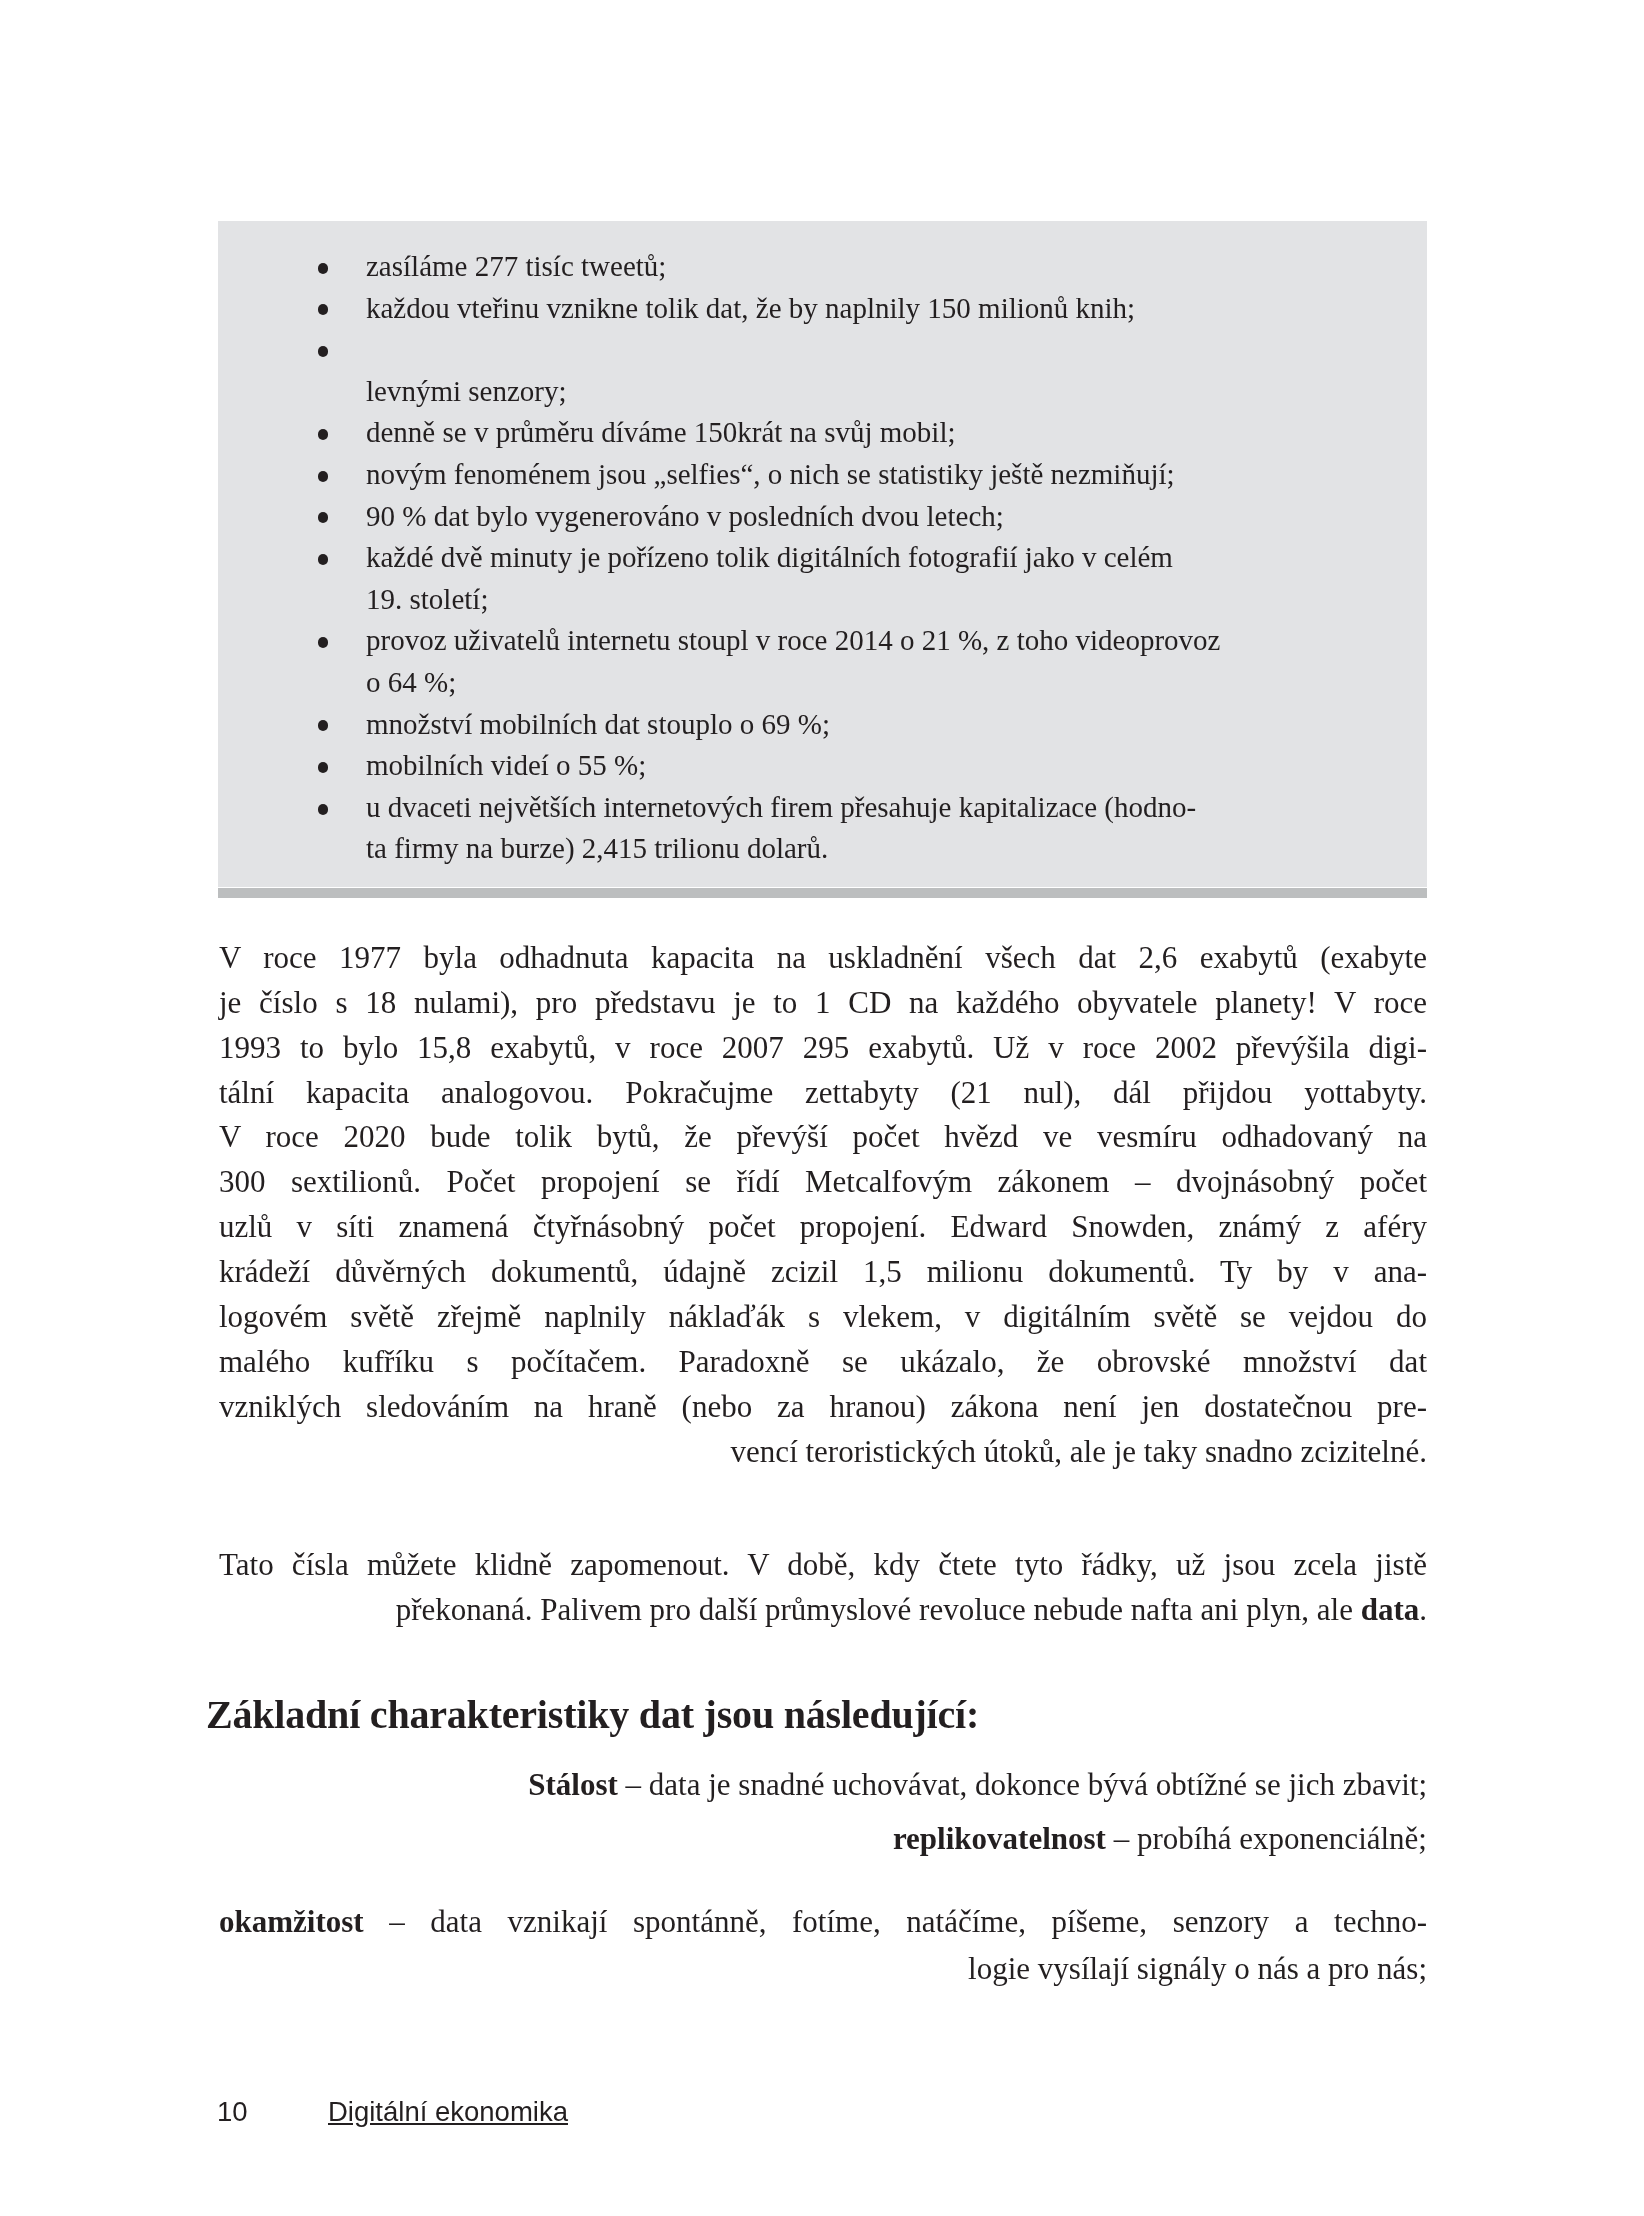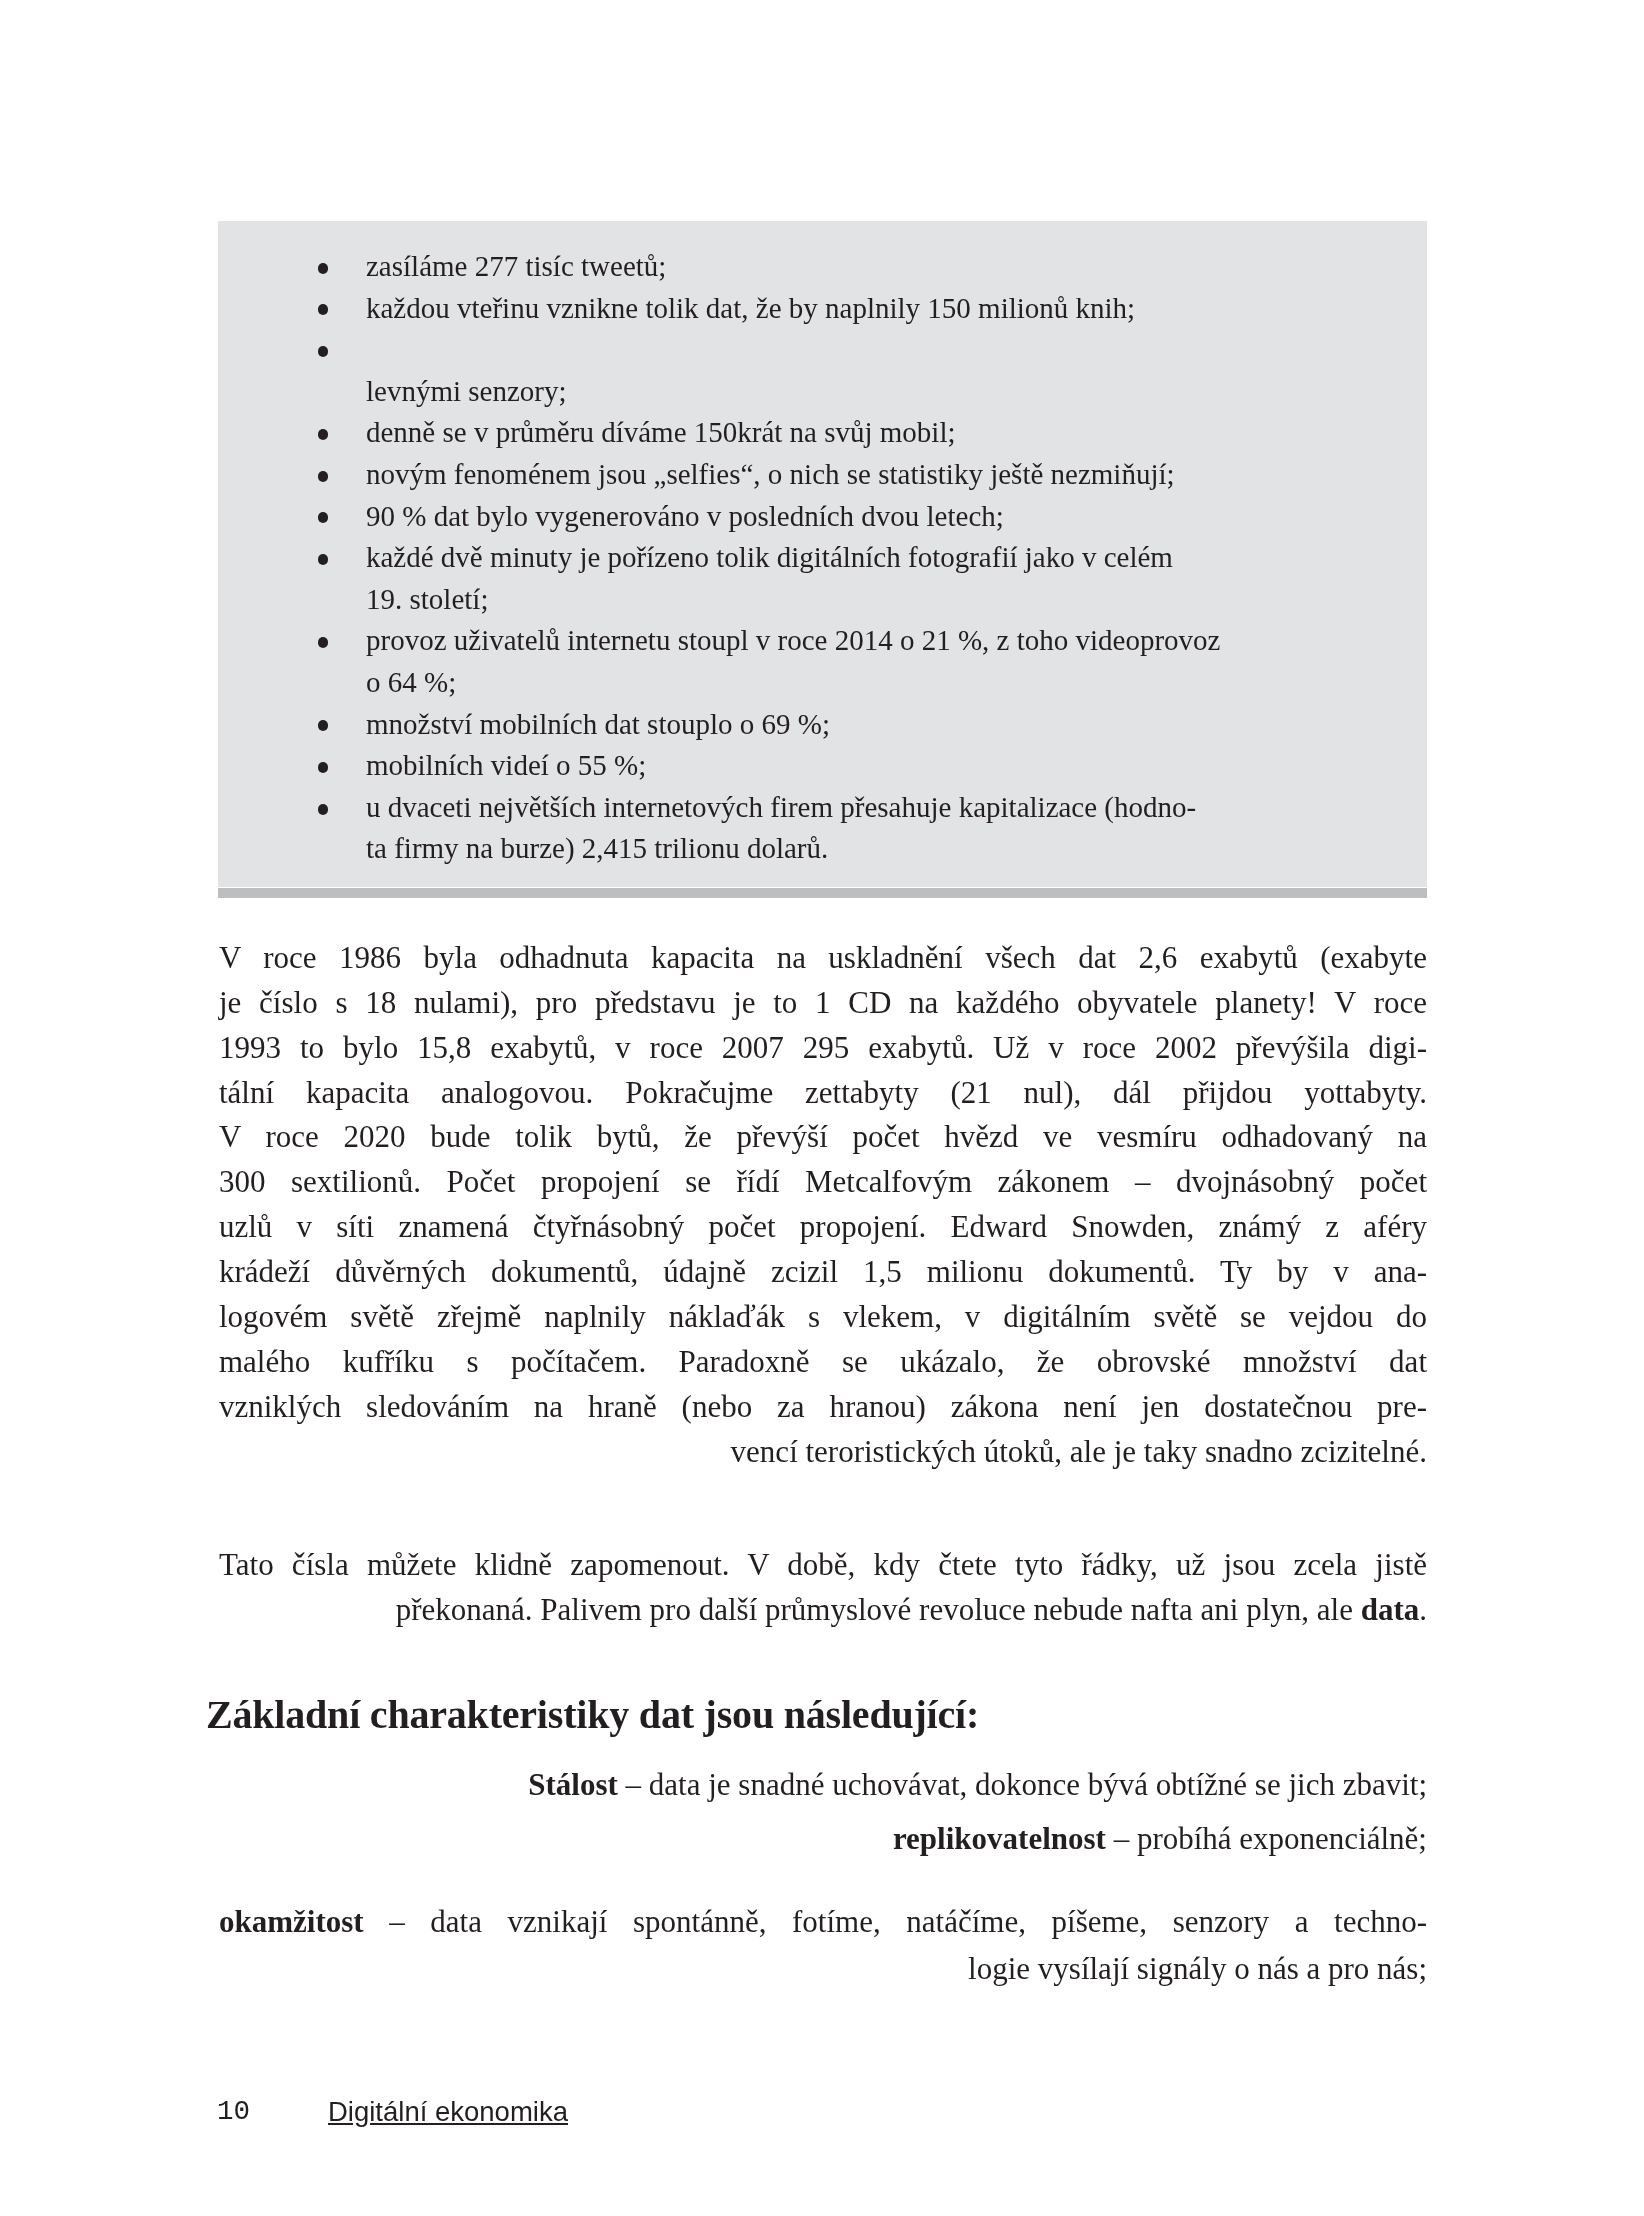--- a/index.html
+++ b/index.html
@@ -55,21 +55,21 @@
   <span class="bullet" style="top:720px"></span>
   <div class="ln li" style="top:710px">množství mobilních dat stouplo o 69 %;</div>
 
   <span class="bullet" style="top:762px"></span>
   <div class="ln li" style="top:751px">mobilních videí o 55 %;</div>
 
   <span class="bullet" style="top:804px"></span>
   <div class="ln li" style="top:793px">u dvaceti největších internetových firem přesahuje kapitalizace (hodno-</div>
   <div class="ln li" style="top:834px">ta firmy na burze) 2,415 trilionu dolarů.</div>
 
-  <div class="ln bl just" style="top:942px">V roce 1986 byla odhadnuta kapacita na uskladnění všech dat 2,6 exabytů (exabyte</div>
+  <div class="ln bl just" style="top:942px">V roce 1977 byla odhadnuta kapacita na uskladnění všech dat 2,6 exabytů (exabyte</div>
   <div class="ln bl just" style="top:987px">je číslo s 18 nulami), pro představu je to 1 CD na každého obyvatele planety! V roce</div>
   <div class="ln bl just" style="top:1032px">1993 to bylo 15,8 exabytů, v roce 2007 295 exabytů. Už v roce 2002 převýšila digi-</div>
   <div class="ln bl just" style="top:1077px">tální kapacita analogovou. Pokračujme zettabyty (21 nul), dál přijdou yottabyty.</div>
   <div class="ln bl just" style="top:1121px">V roce 2020 bude tolik bytů, že převýší počet hvězd ve vesmíru odhadovaný na</div>
   <div class="ln bl just" style="top:1166px">300 sextilionů. Počet propojení se řídí Metcalfovým zákonem – dvojnásobný počet</div>
   <div class="ln bl just" style="top:1211px">uzlů v síti znamená čtyřnásobný počet propojení. Edward Snowden, známý z aféry</div>
   <div class="ln bl just" style="top:1256px">krádeží důvěrných dokumentů, údajně zcizil 1,5 milionu dokumentů. Ty by v ana-</div>
   <div class="ln bl just" style="top:1301px">logovém světě zřejmě naplnily náklaďák s vlekem, v digitálním světě se vejdou do</div>
   <div class="ln bl just" style="top:1346px">malého kufříku s počítačem. Paradoxně se ukázalo, že obrovské množství dat</div>
   <div class="ln bl just" style="top:1391px">vzniklých sledováním na hraně (nebo za hranou) zákona není jen dostatečnou pre-</div>
@@ -78,16 +78,16 @@
   <div class="ln bl just" style="top:1549px">Tato čísla můžete klidně zapomenout. V době, kdy čtete tyto řádky, už jsou zcela jistě</div>
   <div class="ln bl left" style="top:1594px"><span>překonaná. Palivem pro další průmyslové revoluce nebude nafta ani plyn, ale </span><b>data</b><span>.</span></div>
 
   <div class="ln h2" style="top:1694px">Základní charakteristiky dat jsou následující:</div>
 
   <div class="ln bl left" style="top:1769px"><b>Stálost</b><span> – data je snadné uchovávat, dokonce bývá obtížné se jich zbavit;</span></div>
   <div class="ln bl just" style="top:1906px"><b>okamžitost</b><span> – data vznikají spontánně, fotíme, natáčíme, píšeme, senzory a techno-</span></div>
   <div class="ln bl left" style="top:1823px"><b>replikovatelnost</b><span> – probíhá exponenciálně;</span></div>
   <div class="ln bl left" style="top:1953px">logie vysílají signály o nás a pro nás;</div>
 
-  <div class="footer" style="left:217px; top:2098px;font-family:Liberation Mono, monospace;">10</div>
+  <div class="footer" style="left:217px; top:2098px;">10</div>
   <div class="footer" style="left:328px; top:2098px;text-decoration:underline;">Digitální ekonomika</div>
 </div>
 
 
 </body></html>

